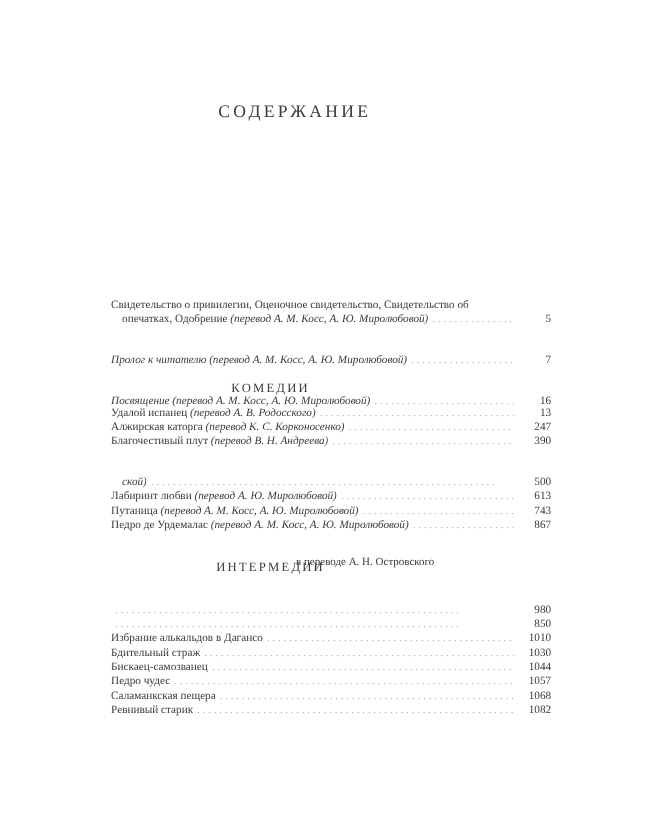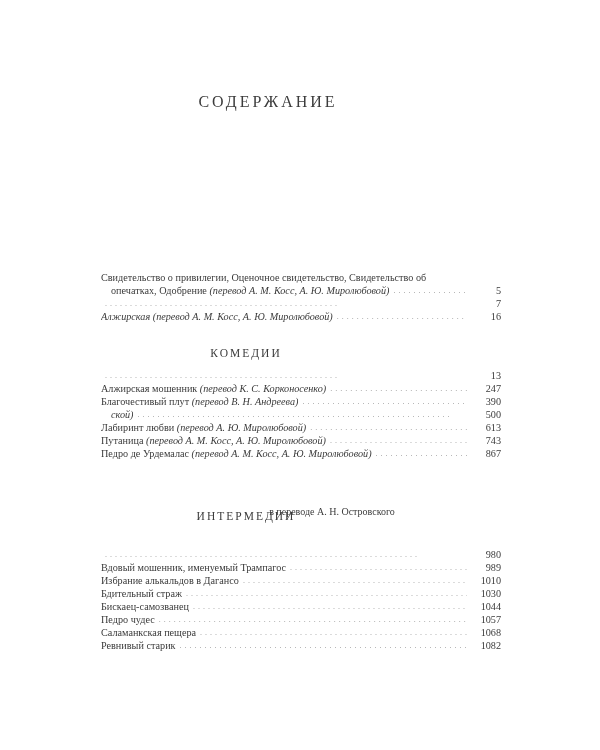--- a/index.html
+++ b/index.html
@@ -5,58 +5,60 @@
     html, body { margin:0; padding:0; background:#ffffff; }
     body { width:600px; height:750px; position:relative; overflow:hidden;
       font-family:"Liberation Serif","DejaVu Serif",serif; color:#3a3a3a; }
     .title { position:absolute; top:93px; left:0; width:536px; text-align:center;
       font-size:16px; letter-spacing:3px; color:#3c3c3c; }
     .block { position:absolute; left:101px; width:400px; font-size:10.2px; line-height:13px; }
     .row { position:relative; display:flex; align-items:flex-end; }
     .row .txt { white-space:nowrap; overflow:hidden; }
     .row .dots { flex:1; overflow:hidden; white-space:nowrap; color:#8a8a8a; letter-spacing:3px; margin:0 4px; font-size:8px; }
     .row .pg { width:30px; text-align:right; }
-    .it { font-style:italic; }
+    .it { font-style:italic;margin-top:24px; }
     .indent { padding-left:10px; }
     .section { position:absolute; left:0; width:492px; text-align:center; font-size:11.5px; letter-spacing:2px; color:#3c3c3c; }
     .sub { position:absolute; left:0; width:600px; text-align:center; font-size:10px; color:#3c3c3c; }
   </style>
 </head>
 <body>
 
 <div class="title">СОДЕРЖАНИЕ</div>
 
 <div class="block" style="top:271px;">
   <div class="row">
     <span class="txt">Свидетельство о привилегии, Оценочное свидетельство, Свидетельство об</span>
   </div>
   <div class="row indent">
     <span class="txt"><span>опечатках, Одобрение</span> <span class="it">(перевод А. М. Косс, А. Ю. Миролюбовой)</span></span>
     <span class="dots">...............................................</span>
     <span class="pg">5</span>
   </div>
   <div class="row">
+    <span class="txt it"><span>Пролог к читателю</span> <span>(перевод А. М. Косс, А. Ю. Миролюбовой)</span></span>
     <span class="dots">...............................................</span>
     <span class="pg">7</span>
   </div>
   <div class="row">
-    <span class="txt it"><span>Алжирская</span> <span>(перевод А. М. Косс, А. Ю. Миролюбовой)</span></span>
+    <span class="txt it"><span>Посвящение</span> <span>(перевод А. М. Косс, А. Ю. Миролюбовой)</span></span>
     <span class="dots">...............................................</span>
     <span class="pg">16</span>
   </div>
 </div>
 
 <div class="section" style="top:347px;">КОМЕДИИ</div>
 <div class="block" style="top:369px;">
   <div class="row">
+    <span class="txt"><span>Удалой испанец</span> <span class="it">(перевод А. В. Родосского)</span></span>
     <span class="dots">...............................................</span>
     <span class="pg">13</span>
   </div>
   <div class="row">
-    <span class="txt"><span>Алжирская мошенник</span> <span class="it">(перевод К. С. Корконосенко)</span></span>
+    <span class="txt"><span>Алжирская каторга</span> <span class="it">(перевод К. С. Корконосенко)</span></span>
     <span class="dots">...............................................</span>
     <span class="pg">247</span>
   </div>
   <div class="row">
     <span class="txt"><span>Благочестивый плут</span> <span class="it">(перевод В. Н. Андреева)</span></span>
     <span class="dots">...............................................</span>
     <span class="pg">390</span>
   </div>
   <div class="row indent">
     <span class="txt it">ской)</span>
@@ -81,23 +83,22 @@
 </div>
 
 <div class="section" style="top:510px;">ИНТЕРМЕДИИ</div>
 <div class="sub" style="top:506px;padding-left:32px;">в переводе А. Н. Островского</div>
 <div class="block" style="top:548px;">
   <div class="row">
     <span class="dots">...............................................................</span>
     <span class="pg">980</span>
   </div>
   <div class="row">
-    <span class="txt">Вдовый мошенник, именуемый Трампагос</span>
     <span class="dots">...............................................................</span>
-    <span class="pg">989</span>
+    <span class="pg">850</span>
   </div>
   <div class="row">
     <span class="txt">Избрание алькальдов в Дагансо</span>
     <span class="dots">...............................................................</span>
     <span class="pg">1010</span>
   </div>
   <div class="row">
     <span class="txt">Бдительный страж</span>
     <span class="dots">...............................................................</span>
     <span class="pg">1030</span>

